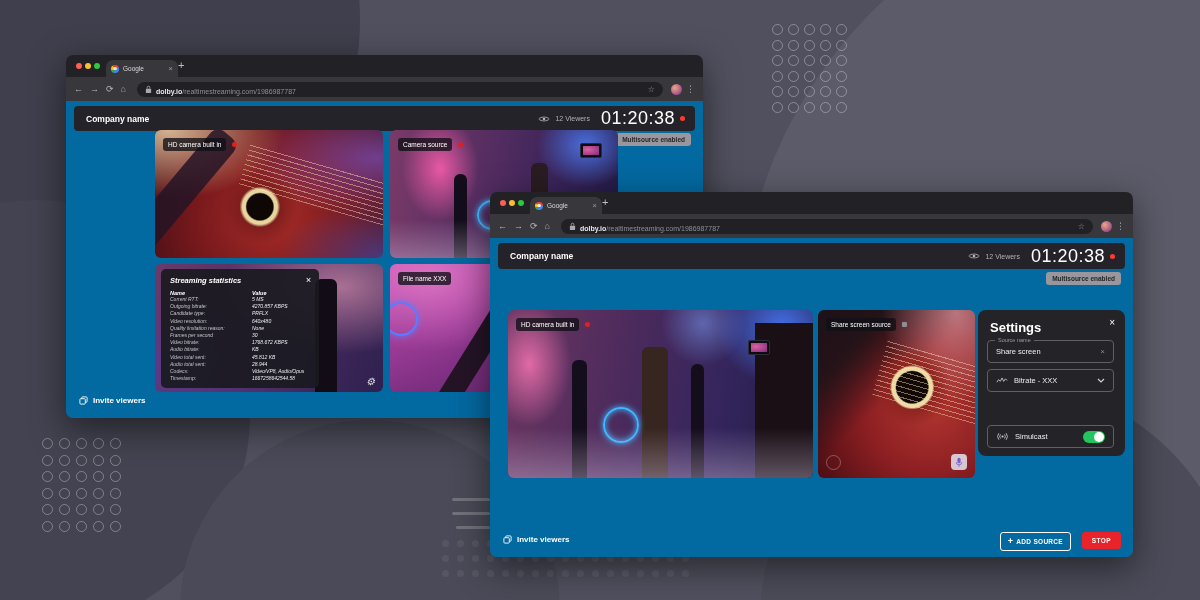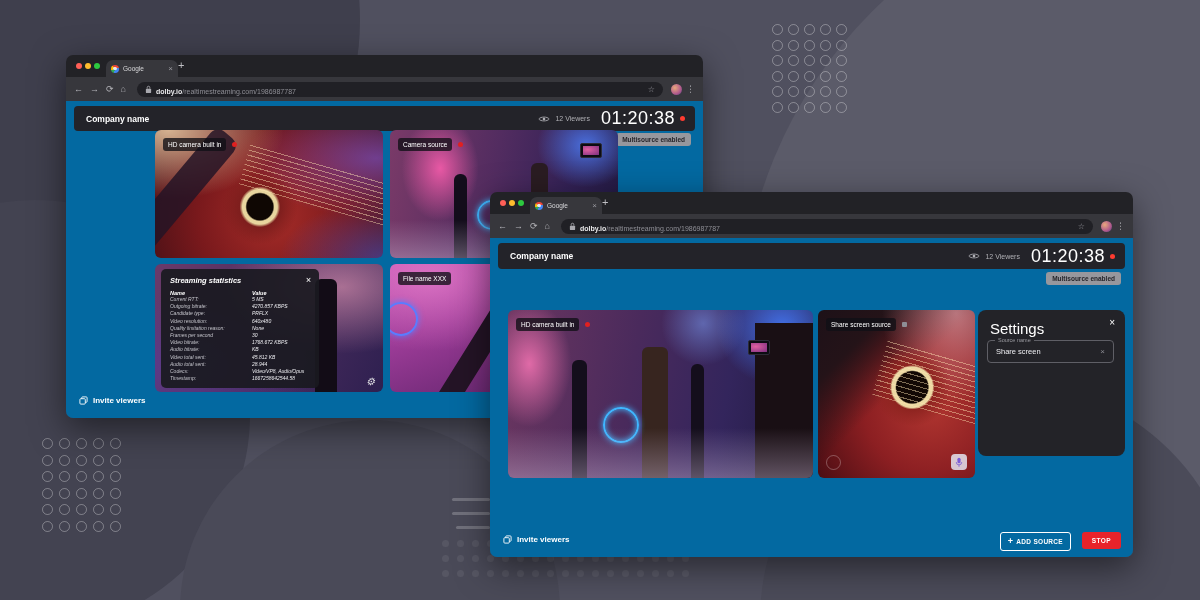--- a/index.html
+++ b/index.html
@@ -108,21 +108,21 @@
        background:rgba(26,26,32,.93);padding:7px 9px;box-sizing:border-box;z-index:6;}
   .stats-title{font-size:7.5px;font-weight:bold;color:#fff;}
   .stats-close{position:absolute;right:8px;top:6px;font-size:9px;color:#fff;}
   .stats-head{display:flex;margin-top:5px;font-size:5.5px;font-weight:bold;color:#fff;}
   .srow{display:flex;font-size:5px;line-height:7.2px;}
   .sname{width:82px;color:#c4c4cb;}
   .sval{color:#ececf0;}
   .stats-head .sname,.stats-head .sval{color:#fff;}
   
   .settings{position:absolute;background:#232328;border-radius:8px;z-index:7;}
-  .sp-title{position:absolute;left:12px;top:10px;font-size:15px;font-weight:normal;color:#fff;}
+  .sp-title{position:absolute;left:12px;top:10px;font-size:13px;font-weight:bold;color:#fff;}
   .sp-close{position:absolute;right:10px;top:7px;font-size:10px;color:#fff;}
   .fbox{position:absolute;left:9px;width:127px;height:23px;border:1px solid #5f5f66;
        border-radius:4px;display:flex;align-items:center;padding:0 8px;box-sizing:border-box;gap:6px;}
   .flabel{position:absolute;top:-4px;left:7px;font-size:5.5px;color:#9a9aa0;background:#232328;padding:0 3px;}
   .fval{font-size:7.5px;color:#ececf0;}
   .fclear{margin-left:auto;font-size:8px;color:#8a8a92;}
   .chev{margin-left:auto;}
   .tog{margin-left:auto;width:22px;height:12px;border-radius:6px;background:#22c55e;position:relative;}
   .tog::after{content:'';position:absolute;right:1px;top:1px;width:10px;height:10px;border-radius:50%;
        background:#fff;}
@@ -481,20 +481,37 @@
       </div>
 
       <div class="settings" style="left:488px;top:72px;width:147px;height:146px;">
         <div class="sp-title">Settings</div>
         <span class="sp-close">×</span>
         <div class="fbox" style="top:30px;">
           <span class="flabel">Source name</span>
           <span class="fval">Share screen</span>
           <span class="fclear">×</span>
         </div>
+        <div class="fbox" style="top:59px;">
+          <svg width="12" height="9" viewBox="0 0 14 10">
+            <path d="M1 7 L3 4 L5 6 L7 2 L9 6 L11 3 L13 5" stroke="#cfcfd4" fill="none"></path>
+            </svg>
+          <span class="fval">Bitrate - XXX</span>
+          <svg class="chev" width="8" height="5" viewBox="0 0 8 5">
+            <path d="M1 1 L4 4 L7 1" stroke="#cfcfd4" fill="none" stroke-width="1.2"></path>
+            </svg>
+        </div>
+        <div class="fbox" style="top:115px;">
+          <svg width="13" height="9" viewBox="0 0 16 10">
+            <circle cx="8" cy="5" r="1.3" fill="#cfcfd4"></circle>
+            <path d="M5.5 2.5 a4 4 0 0 0 0 5 M10.5 2.5 a4 4 0 0 1 0 5 M3.5 1 a6.5 6.5 0 0 0 0 8 M12.5 1 a6.5 6.5 0 0 1 0 8" stroke="#cfcfd4" fill="none"></path>
+            </svg>
+          <span class="fval">Simulcast</span>
+          <span class="tog"></span>
+        </div>
       </div>
 
       <div class="invite" style="left:13px;top:297px;">
         <svg width="9" height="9" viewBox="0 0 10 10">
           <rect x="1" y="3" width="6" height="6" rx="1" fill="none" stroke="#fff"></rect>
           <path d="M3 3 V2 a1 1 0 0 1 1 -1 h4 a1 1 0 0 1 1 1 v4 a1 1 0 0 1 -1 1 h-1" fill="none" stroke="#fff"></path>
           </svg>
         <span>Invite viewers</span>
       </div>
       <div class="btn-add" style="right:62px;top:294px;">

